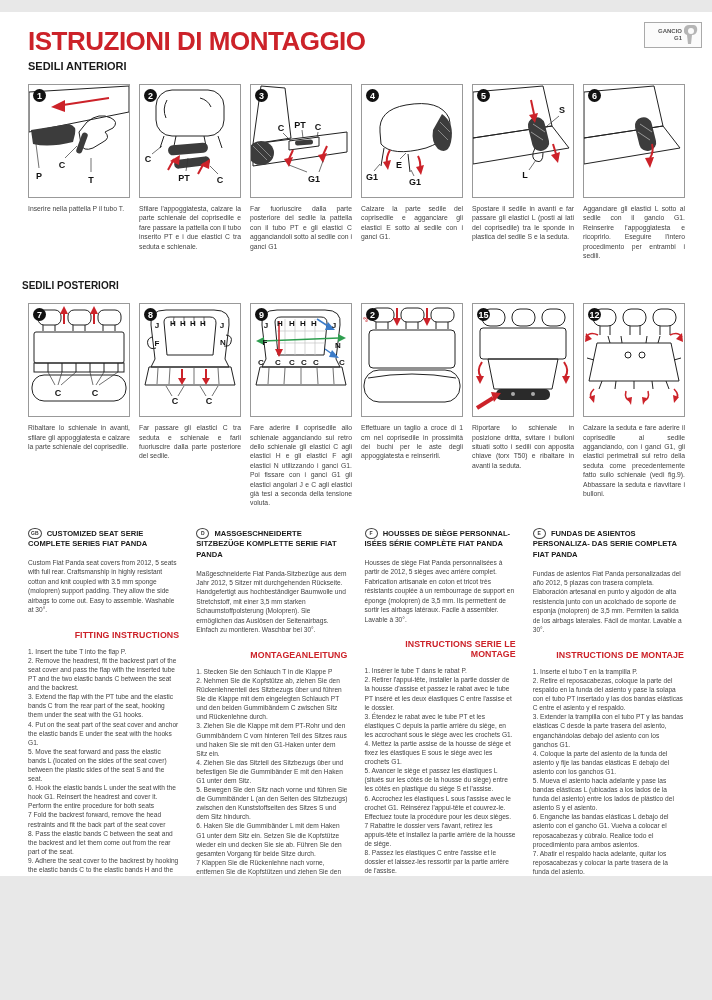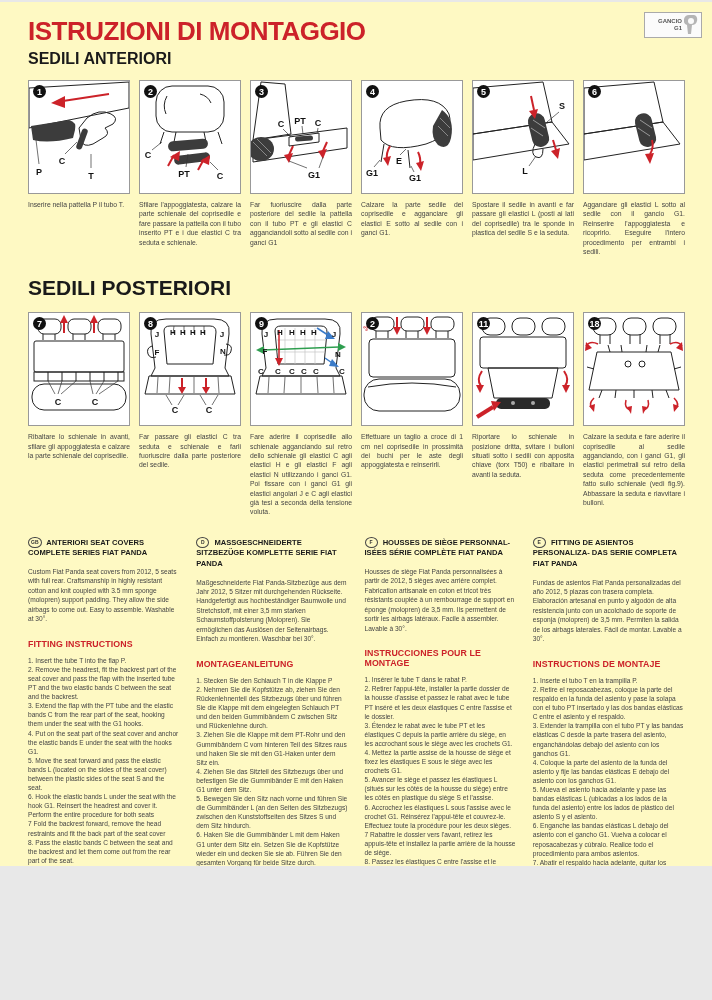--- a/index.html
+++ b/index.html
@@ -1,52 +1,52 @@
 <!DOCTYPE html>
 <html><head>
 <meta charset="utf-8">
 <style>
   html,body{margin:0;padding:0;background:#e8e8e8;}
-  .page{width:712px;height:864px;margin:2px auto;background:#fef9c3;position:relative;
+  .page{width:712px;height:864px;margin:12px auto;background:#ffffff;position:relative;
         overflow:hidden;font-family:"Liberation Sans",sans-serif;color:#1a1a1a;box-sizing:border-box;}
   
   .header{padding:14px 28px 0;}
   .main-title{margin:0;font-size:26px;font-weight:bold;letter-spacing:-0.5px;color:#cc2229;}
-  .sec-title{margin:3px 0 0;font-size:16px;font-weight:bold;color:#1a1a1a;}
+  .sec-title{margin:3px 0 0;font-size:11px;font-weight:bold;color:#1a1a1a;}
   .hook-badge{position:absolute;top:10px;right:10px;width:58px;height:26px;border:1px solid #aaa;
         background:#fbfbfb;display:flex;align-items:center;justify-content:flex-end;padding:1px 3px;box-sizing:border-box;}
   .hook-badge .txt{font-size:6px;font-weight:bold;color:#555;text-align:right;line-height:1.2;margin-right:2px;}
   
   .figrow{display:flex;gap:9px;padding:0 28px;margin-top:12px;}
   .panel{flex:0 0 102px;width:102px;}
   .figbox{height:112px;border:1px solid #999;position:relative;background:#fff;overflow:hidden;}
   .stepnum{position:absolute;top:4px;left:4px;width:13px;height:13px;background:#111;color:#fff;
         border-radius:50%;font-size:9px;font-weight:bold;display:flex;align-items:center;justify-content:center;z-index:2;}
   svg.fig{position:absolute;left:0;top:0;width:100%;height:100%;}
   .caption{margin:6px 0 0;font-size:6.8px;line-height:1.38;color:#444;text-align:justify;}
-  .rear-sec{padding:0 28px;margin:20px 0 0;font-size:21px;font-weight:bold;}
+  .rear-sec{padding:0 22px;margin:20px 0 0;font-size:10px;font-weight:bold;}
   
   .s{stroke:#222;stroke-width:1;fill:none;}
   .ldr{stroke:#333;stroke-width:0.7;}
   .red{stroke:#cc2229;stroke-width:2;fill:none;}
   .red15{stroke:#cc2229;stroke-width:1.5;fill:none;}
   .redf{fill:#cc2229;}
   .grn{stroke:#2e9e4f;stroke-width:1.5;fill:none;}
   .blu{stroke:#3b7bc8;stroke-width:1.5;fill:none;}
   .grid{stroke:#c4c4c4;stroke-width:0.7;}
   .lbl{font-family:"Liberation Sans",sans-serif;font-size:9px;font-weight:bold;fill:#111;text-anchor:middle;}
   .lbl8{font-family:"Liberation Sans",sans-serif;font-size:8px;font-weight:bold;fill:#111;text-anchor:middle;}
   
   .langs{display:flex;gap:17px;padding:0 28px;margin-top:20px;}
   .lang-col{flex:1;min-width:0;}
   .lang-title{font-size:7.6px;font-weight:bold;line-height:1.4;color:#1a1a1a;}
   .lang-badge{display:inline-block;border:1px solid #444;border-radius:50%;font-size:5px;font-weight:bold;
         padding:1px 2px;min-width:7px;text-align:center;vertical-align:1px;margin-right:3px;color:#333;}
   .lang-intro{margin:8px 0 0;font-size:6.6px;line-height:1.44;color:#444;}
-  .lang-heading{margin:15px 0 0;font-size:8.8px;font-weight:bold;color:#cc2229;letter-spacing:0.1px;}
+  .lang-heading{margin:15px 0 0;font-size:8.8px;font-weight:bold;color:#cc2229;letter-spacing:0.1px;text-align:right;}
   .lang-steps{margin-top:7px;font-size:6.6px;line-height:1.38;color:#444;}
 </style>
 </head>
 <body>
 
 <div class="page">
 
   <div class="header">
     <h1 class="main-title">ISTRUZIONI DI MONTAGGIO</h1>
     <h2 class="sec-title">SEDILI ANTERIORI</h2>
@@ -361,21 +361,21 @@
           <rect x="7" y="25" width="86" height="38" rx="4" fill="#c9c9c9" class="s"></rect>
           <rect x="2" y="65" width="96" height="32" rx="15" fill="#fff" class="s"></rect>
           <path d="M6,73 q44,-8 88,0" class="s" stroke-width="0.7"></path>
         </svg>
       </div>
       <p class="caption">Effettuare un taglio a croce di 1 cm nel coprisedile in prossimità dei buchi per le aste degli appoggiatesta e reinserirli.</p>
     </div>
 
     <div class="panel">
       <div class="figbox">
-        <span class="stepnum">11</span>
+        <span class="stepnum">15</span>
         <svg class="fig" viewBox="0 0 100 110">
           <rect x="9" y="4" width="23" height="17" rx="8" fill="#fff" class="s"></rect>
           <rect x="39" y="4" width="23" height="17" rx="8" fill="#fff" class="s"></rect>
           <rect x="69" y="4" width="23" height="17" rx="8" fill="#fff" class="s"></rect>
           <rect x="7" y="23" width="86" height="31" rx="3" fill="#c9c9c9" class="s"></rect>
           <polygon points="15,54 85,54 79,84 21,84" fill="#fff" class="s"></polygon>
           <rect x="23" y="84" width="54" height="11" rx="5" fill="#2a2a2a"></rect>
           <circle cx="40" cy="89" r="2" fill="#aaa"></circle>
           <circle cx="60" cy="89" r="2" fill="#aaa"></circle>
           <path d="M9,57 Q3,66 8,72" class="red"></path>
@@ -384,21 +384,21 @@
           <polygon points="89,71 97,71 93,79" class="redf"></polygon>
           <line x1="4" y1="103" x2="20" y2="93" stroke="#cc2229" stroke-width="4"></line>
           <polygon points="28,88 18,87 21,97" class="redf"></polygon>
         </svg>
       </div>
       <p class="caption">Riportare lo schienale in posizione dritta, svitare i bulloni situati sotto i sedili con apposita chiave (torx T50) e ribaltare in avanti la seduta.</p>
     </div>
 
     <div class="panel">
       <div class="figbox">
-        <span class="stepnum">18</span>
+        <span class="stepnum">12</span>
         <svg class="fig" viewBox="0 0 100 110">
           <rect x="9" y="4" width="23" height="17" rx="8" fill="#fff" class="s"></rect>
           <rect x="39" y="4" width="23" height="17" rx="8" fill="#fff" class="s"></rect>
           <rect x="69" y="4" width="23" height="17" rx="8" fill="#fff" class="s"></rect>
           <line x1="16" y1="21" x2="16" y2="30" class="s"></line>
             <line x1="26" y1="21" x2="26" y2="30" class="s"></line>
           <line x1="46" y1="21" x2="46" y2="30" class="s"></line>
             <line x1="56" y1="21" x2="56" y2="30" class="s"></line>
           <line x1="76" y1="21" x2="76" y2="30" class="s"></line>
             <line x1="86" y1="21" x2="86" y2="30" class="s"></line>
@@ -433,21 +433,21 @@
       <p class="caption">Calzare la seduta e fare aderire il coprisedile al sedile agganciando, con i ganci G1, gli elastici perimetrali sul retro della seduta come precedentemente fatto sullo schienale (vedi fig.9). Abbassare la seduta e riavvitare i bulloni.</p>
     </div>
 
   </div>
 
   <div class="langs">
 
     <div class="lang-col">
       <div class="lang-title">
         <span class="lang-badge">GB</span>
-        <span>ANTERIORI SEAT COVERS COMPLETE SERIES FIAT PANDA</span>
+        <span>CUSTOMIZED SEAT SERIE COMPLETE SERIES FIAT PANDA</span>
       </div>
       <p class="lang-intro">Custom Fiat Panda seat covers from 2012, 5 seats with full rear. Craftsmanship in highly resistant cotton and knit coupled with 3.5 mm sponge (molopren) support padding. They allow the side airbags to come out. Easy to assemble. Washable at 30°.</p>
       <h3 class="lang-heading">FITTING INSTRUCTIONS</h3>
       <div class="lang-steps">
           <div>1. Insert the tube T into the flap P.</div>
           <div>2. Remove the headrest, fit the backrest part of the seat cover and pass the flap with the inserted tube PT and the two elastic bands C between the seat and the backrest.</div>
           <div>3. Extend the flap with the PT tube and the elastic bands C from the rear part of the seat, hooking them under the seat with the G1 hooks.</div>
           <div>4. Put on the seat part of the seat cover and anchor the elastic bands E under the seat with the hooks G1.</div>
           <div>5. Move the seat forward and pass the elastic bands L (located on the sides of the seat cover) between the plastic sides of the seat S and the seat.</div>
           <div>6. Hook the elastic bands L under the seat with the hook G1. Reinsert the headrest and cover it. Perform the entire procedure for both seats</div>
@@ -480,41 +480,41 @@
           <div>10. Machen Sie in der Nähe der Löcher für die Kopfstützenstangen einen 1 cm breiten Querschnitt in den Sitzbezug und setzen Sie diese wieder ein.</div>
         </div>
     </div>
 
     <div class="lang-col">
       <div class="lang-title">
         <span class="lang-badge">F</span>
         <span>HOUSSES DE SIÈGE PERSONNAL- ISÉES SÉRIE COMPLÈTE FIAT PANDA</span>
       </div>
       <p class="lang-intro">Housses de siège Fiat Panda personnalisées à partir de 2012, 5 sièges avec arrière complet. Fabrication artisanale en coton et tricot très résistants couplée à un rembourrage de support en éponge (molopren) de 3,5 mm. Ils permettent de sortir les airbags latéraux. Facile à assembler. Lavable à 30°.</p>
-      <h3 class="lang-heading">INSTRUCCIONES POUR LE MONTAGE</h3>
+      <h3 class="lang-heading">INSTRUCTIONS SERIE LE MONTAGE</h3>
       <div class="lang-steps">
           <div>1. Insérer le tube T dans le rabat P.</div>
           <div>2. Retirer l'appui-tête, installer la partie dossier de la housse d'assise et passez le rabat avec le tube PT inséré et les deux élastiques C entre l'assise et le dossier.</div>
           <div>3. Étendez le rabat avec le tube PT et les élastiques C depuis la partie arrière du siège, en les accrochant sous le siège avec les crochets G1.</div>
           <div>4. Mettez la partie assise de la housse de siège et fixez les élastiques E sous le siège avec les crochets G1.</div>
           <div>5. Avancer le siège et passez les élastiques L (situés sur les côtés de la housse du siège) entre les côtés en plastique du siège S et l'assise.</div>
           <div>6. Accrochez les élastiques L sous l'assise avec le crochet G1. Réinsérez l'appui-tête et couvrez-le. Effectuez toute la procédure pour les deux sièges.</div>
           <div>7 Rabattre le dossier vers l'avant, retirez les appuis-tête et installez la partie arrière de la housse de siège.</div>
           <div>8. Passez les élastiques C entre l'assise et le dossier et laissez-les ressortir par la partie arrière de l'assise.</div>
           <div>9. Fixez la housse d'assise au dossier en accrochant les élastiques C aux élastiques H et les élastiques F aux élastiques N du dos du dossier à l'aide des crochets G1. Fixez ensuite les élastiques de coin J et C avec les crochets G1 aux élastiques déjà tendus selon la tension souhaitée.</div>
           <div>10. Faites une coupe transversale de 1 cm dans la housse de siège à proximité des trous pour les tiges de l'appuie-tête et réinsérez-les.</div>
           <div>11. Remettez le dossier en position verticale, dévissez les boulons situés sous les sièges avec la clé appropriée (Torx T50) et faites basculer le siège vers l'avant.</div>
           <div>12. Mettez le siège et faites adhérer la housse de siège au siège en accrochant, avec les crochets G1, les élastiques périmétriques au dos du siège comme précédemment fait sur le dossier (voir fig.9). Abaisser le siège et serrer les boulons.</div>
         </div>
     </div>
 
     <div class="lang-col">
       <div class="lang-title">
         <span class="lang-badge">E</span>
-        <span>FITTING DE ASIENTOS PERSONALIZA- DAS SERIE COMPLETA FIAT PANDA</span>
+        <span>FUNDAS DE ASIENTOS PERSONALIZA- DAS SERIE COMPLETA FIAT PANDA</span>
       </div>
       <p class="lang-intro">Fundas de asientos Fiat Panda personalizadas del año 2012, 5 plazas con trasera completa. Elaboración artesanal en punto y algodón de alta resistencia junto con un acolchado de soporte de esponja (molopren) de 3,5 mm. Permiten la salida de los airbags laterales. Fácil de montar. Lavable a 30°.</p>
       <h3 class="lang-heading">INSTRUCTIONS DE MONTAJE</h3>
       <div class="lang-steps">
           <div>1. Inserte el tubo T en la trampilla P.</div>
           <div>2. Retire el reposacabezas, coloque la parte del respaldo en la funda del asiento y pase la solapa con el tubo PT insertado y las dos bandas elásticas C entre el asiento y el respaldo.</div>
           <div>3. Extender la trampilla con el tubo PT y las bandas elásticas C desde la parte trasera del asiento, enganchándolas debajo del asiento con los ganchos G1.</div>
           <div>4. Coloque la parte del asiento de la funda del asiento y fije las bandas elásticas E debajo del asiento con los ganchos G1.</div>
           <div>5. Mueva el asiento hacia adelante y pase las bandas elásticas L (ubicadas a los lados de la funda del asiento) entre los lados de plástico del asiento S y el asiento.</div>
           <div>6. Enganche las bandas elásticas L debajo del asiento con el gancho G1. Vuelva a colocar el reposacabezas y cúbralo. Realice todo el procedimiento para ambos asientos.</div>

